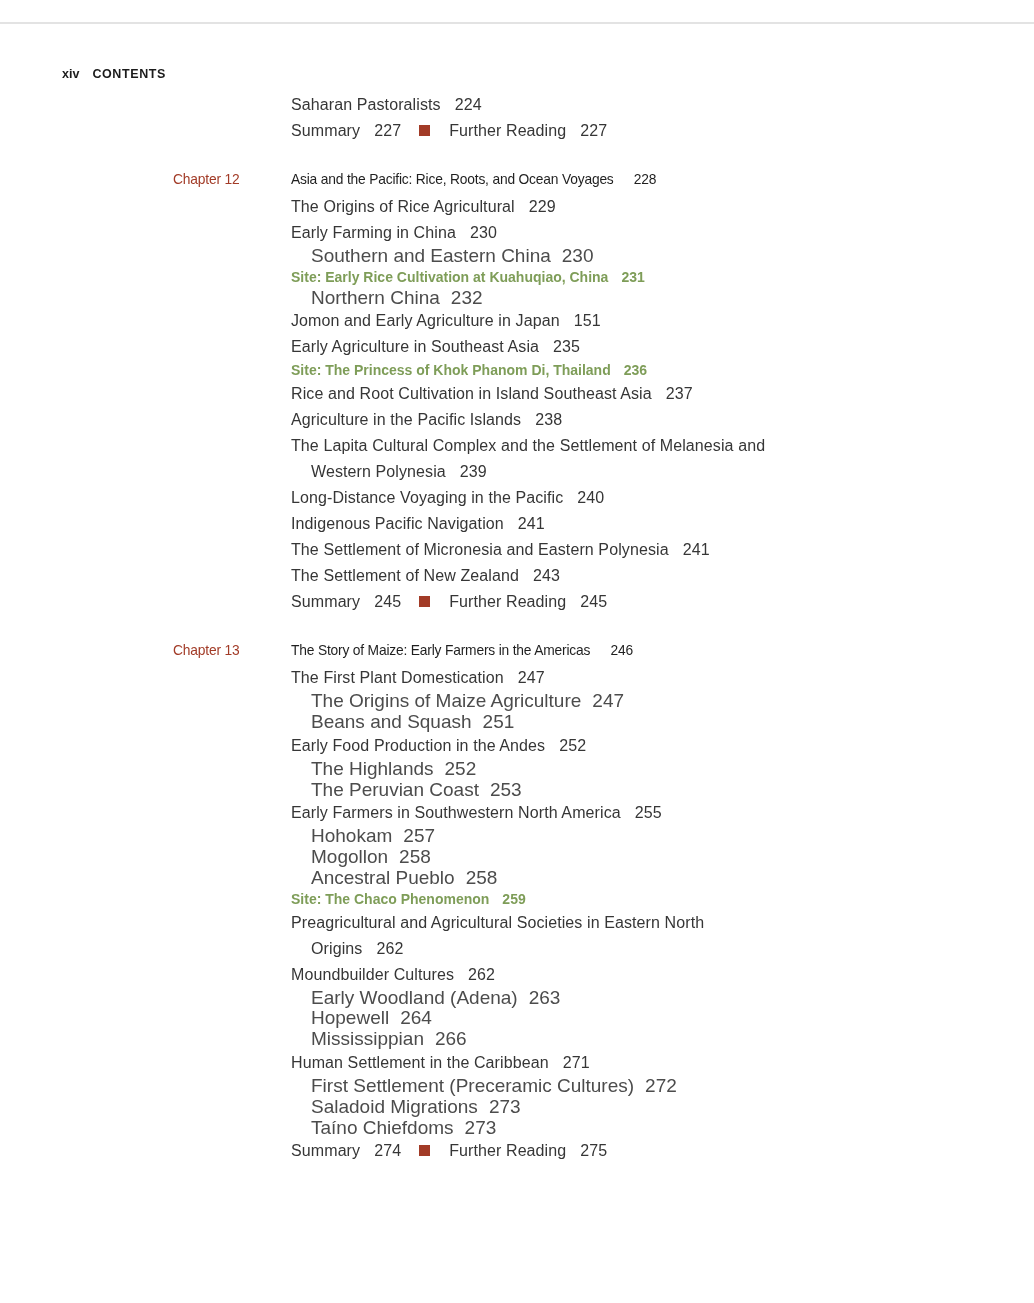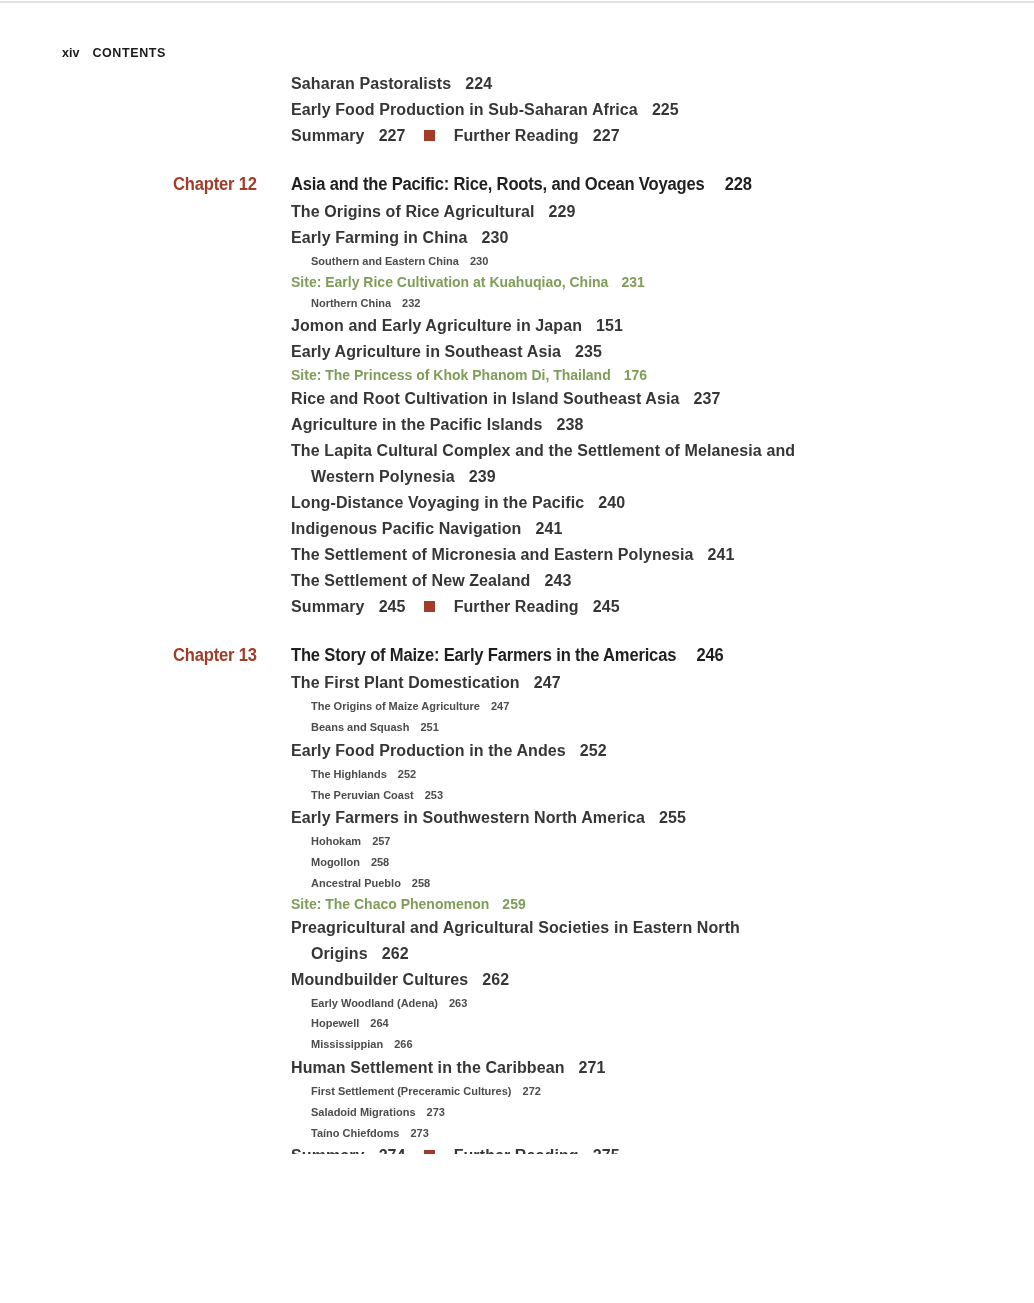--- a/index.html
+++ b/index.html
@@ -1,76 +1,75 @@
 <!DOCTYPE html>
 <html style="--red: #A23B27; --green: #7E9D58; --txt1: #363636; --txt2: #4C4C4C; --hdr: #1B1B1B; --bg: #FFFFFF;"><head>
 <meta charset="utf-8">
 <style>
   html, body { margin:0; padding:0; background:#ffffff; }
   .page {
     position:relative; width:1034px; height:1154px; background:var(--bg,#fff);
-    font-family:"Liberation Sans", sans-serif; overflow:hidden;
+    font-family:"Liberation Sans", sans-serif; overflow:hidden;margin-top:21px;
   }
   .scan-edge { position:absolute; top:1px; left:0; right:0; height:2px; background:#dedede; opacity:.85; }
 
   .folio { position:absolute; left:62px; top:46px; font-size:12.5px; font-weight:bold; color:var(--hdr,#1b1b1b); }
   .folio .folio-num { margin-right:13px; }
   .folio .folio-title { letter-spacing:.6px; }
 
   .toc { position:absolute; left:291px; top:71px; width:580px; }
 
-  .row { white-space:nowrap;font-weight:bold; }
+  .row { white-space:nowrap; }
   .row.l1, .row.summary { font-size:16px; line-height:26px; color:var(--txt1,#363636); letter-spacing:.1px; }
-  .row.l2 { font-size:11px; line-height:20.8px; color:var(--txt2,#4c4c4c); margin-left:20px; }
+  .row.l2 { font-size:19px; line-height:20.8px; color:var(--txt2,#4c4c4c); margin-left:20px; }
   .row.site { font-size:14px; line-height:20.8px; font-weight:bold; color:var(--green,#7e9d58); }
 
   .row.l1 .pagenum, .row.summary .pagenum { margin-left:14px; }
   .row.l2 .pagenum { margin-left:11px; }
   .row.site .pagenum { margin-left:13px; }
   .wrap2 { display:block; margin-left:20px; }
 
   .bullet {
     display:inline-block; width:11px; height:11px; background:var(--red,#a23b27);
     margin:0 19px 0 18px;
   }
 
   .chapter-heading {
     position:relative; margin-top:21px; margin-bottom:1px;
-    font-weight:bold; font-size:18px; line-height:28px; color:#1f1f1f; white-space:nowrap;
+    font-weight:normal; font-size:15px; line-height:28px; color:#1f1f1f; white-space:nowrap;
   }
   .cond { display:inline-block; transform:scaleX(0.92); transform-origin:0 50%; letter-spacing:-0.2px; }
   .chapter-label { position:absolute; left:-118px; top:0; color:var(--red,#a23b27); }
   .chapter-page { margin-left:22px; }
 </style>
 </head>
 <body>
 
 <div class="page">
   <div class="scan-edge"></div>
 
   <div class="folio">
     <span class="folio-num">xiv</span><span class="folio-title">CONTENTS</span>
   </div>
 
   <div class="toc" id="toc">
       <div class="section">
         <div class="row l1"><span class="entry-text">Saharan Pastoralists</span><span class="pagenum">224</span></div>
-        <div class="row l1"><span class="entry-text">Early Food Production in Sub-Saharan Africa</span><span class="pagenum">225</span></div>
         <div class="row summary"><span class="entry-text">Summary</span><span class="pagenum">227</span><span class="bullet"></span><span class="entry-text">Further Reading</span><span class="pagenum">227</span></div>
       </div>
       <div class="section">
         <div class="chapter-heading"><span class="chapter-label cond">Chapter 12</span><span class="cond"><span class="chapter-title">Asia and the Pacific: Rice, Roots, and Ocean Voyages</span><span class="chapter-page">228</span></span></div>
         <div class="row l1"><span class="entry-text">The Origins of Rice Agricultural</span><span class="pagenum">229</span></div>
         <div class="row l1"><span class="entry-text">Early Farming in China</span><span class="pagenum">230</span></div>
         <div class="row l2"><span class="entry-text">Southern and Eastern China</span><span class="pagenum">230</span></div>
         <div class="row site"><span class="entry-text">Site: Early Rice Cultivation at Kuahuqiao, China</span><span class="pagenum">231</span></div>
         <div class="row l2"><span class="entry-text">Northern China</span><span class="pagenum">232</span></div>
         <div class="row l1"><span class="entry-text">Jomon and Early Agriculture in Japan</span><span class="pagenum">151</span></div>
         <div class="row l1"><span class="entry-text">Early Agriculture in Southeast Asia</span><span class="pagenum">235</span></div>
-        <div class="row site"><span class="entry-text">Site: The Princess of Khok Phanom Di, Thailand</span><span class="pagenum">176</span></div>
+        <div class="row site"><span class="entry-text">Site: The Princess of Khok Phanom Di, Thailand</span><span class="pagenum">236</span></div>
         <div class="row l1"><span class="entry-text">Rice and Root Cultivation in Island Southeast Asia</span><span class="pagenum">237</span></div>
         <div class="row l1"><span class="entry-text">Agriculture in the Pacific Islands</span><span class="pagenum">238</span></div>
         <div class="row l1"><span class="entry-text">The Lapita Cultural Complex and the Settlement of Melanesia and</span><span class="wrap2"><span class="entry-text">Western Polynesia</span><span class="pagenum">239</span></span></div>
         <div class="row l1"><span class="entry-text">Long-Distance Voyaging in the Pacific</span><span class="pagenum">240</span></div>
         <div class="row l1"><span class="entry-text">Indigenous Pacific Navigation</span><span class="pagenum">241</span></div>
         <div class="row l1"><span class="entry-text">The Settlement of Micronesia and Eastern Polynesia</span><span class="pagenum">241</span></div>
         <div class="row l1"><span class="entry-text">The Settlement of New Zealand</span><span class="pagenum">243</span></div>
         <div class="row summary"><span class="entry-text">Summary</span><span class="pagenum">245</span><span class="bullet"></span><span class="entry-text">Further Reading</span><span class="pagenum">245</span></div>
       </div>
       <div class="section">

